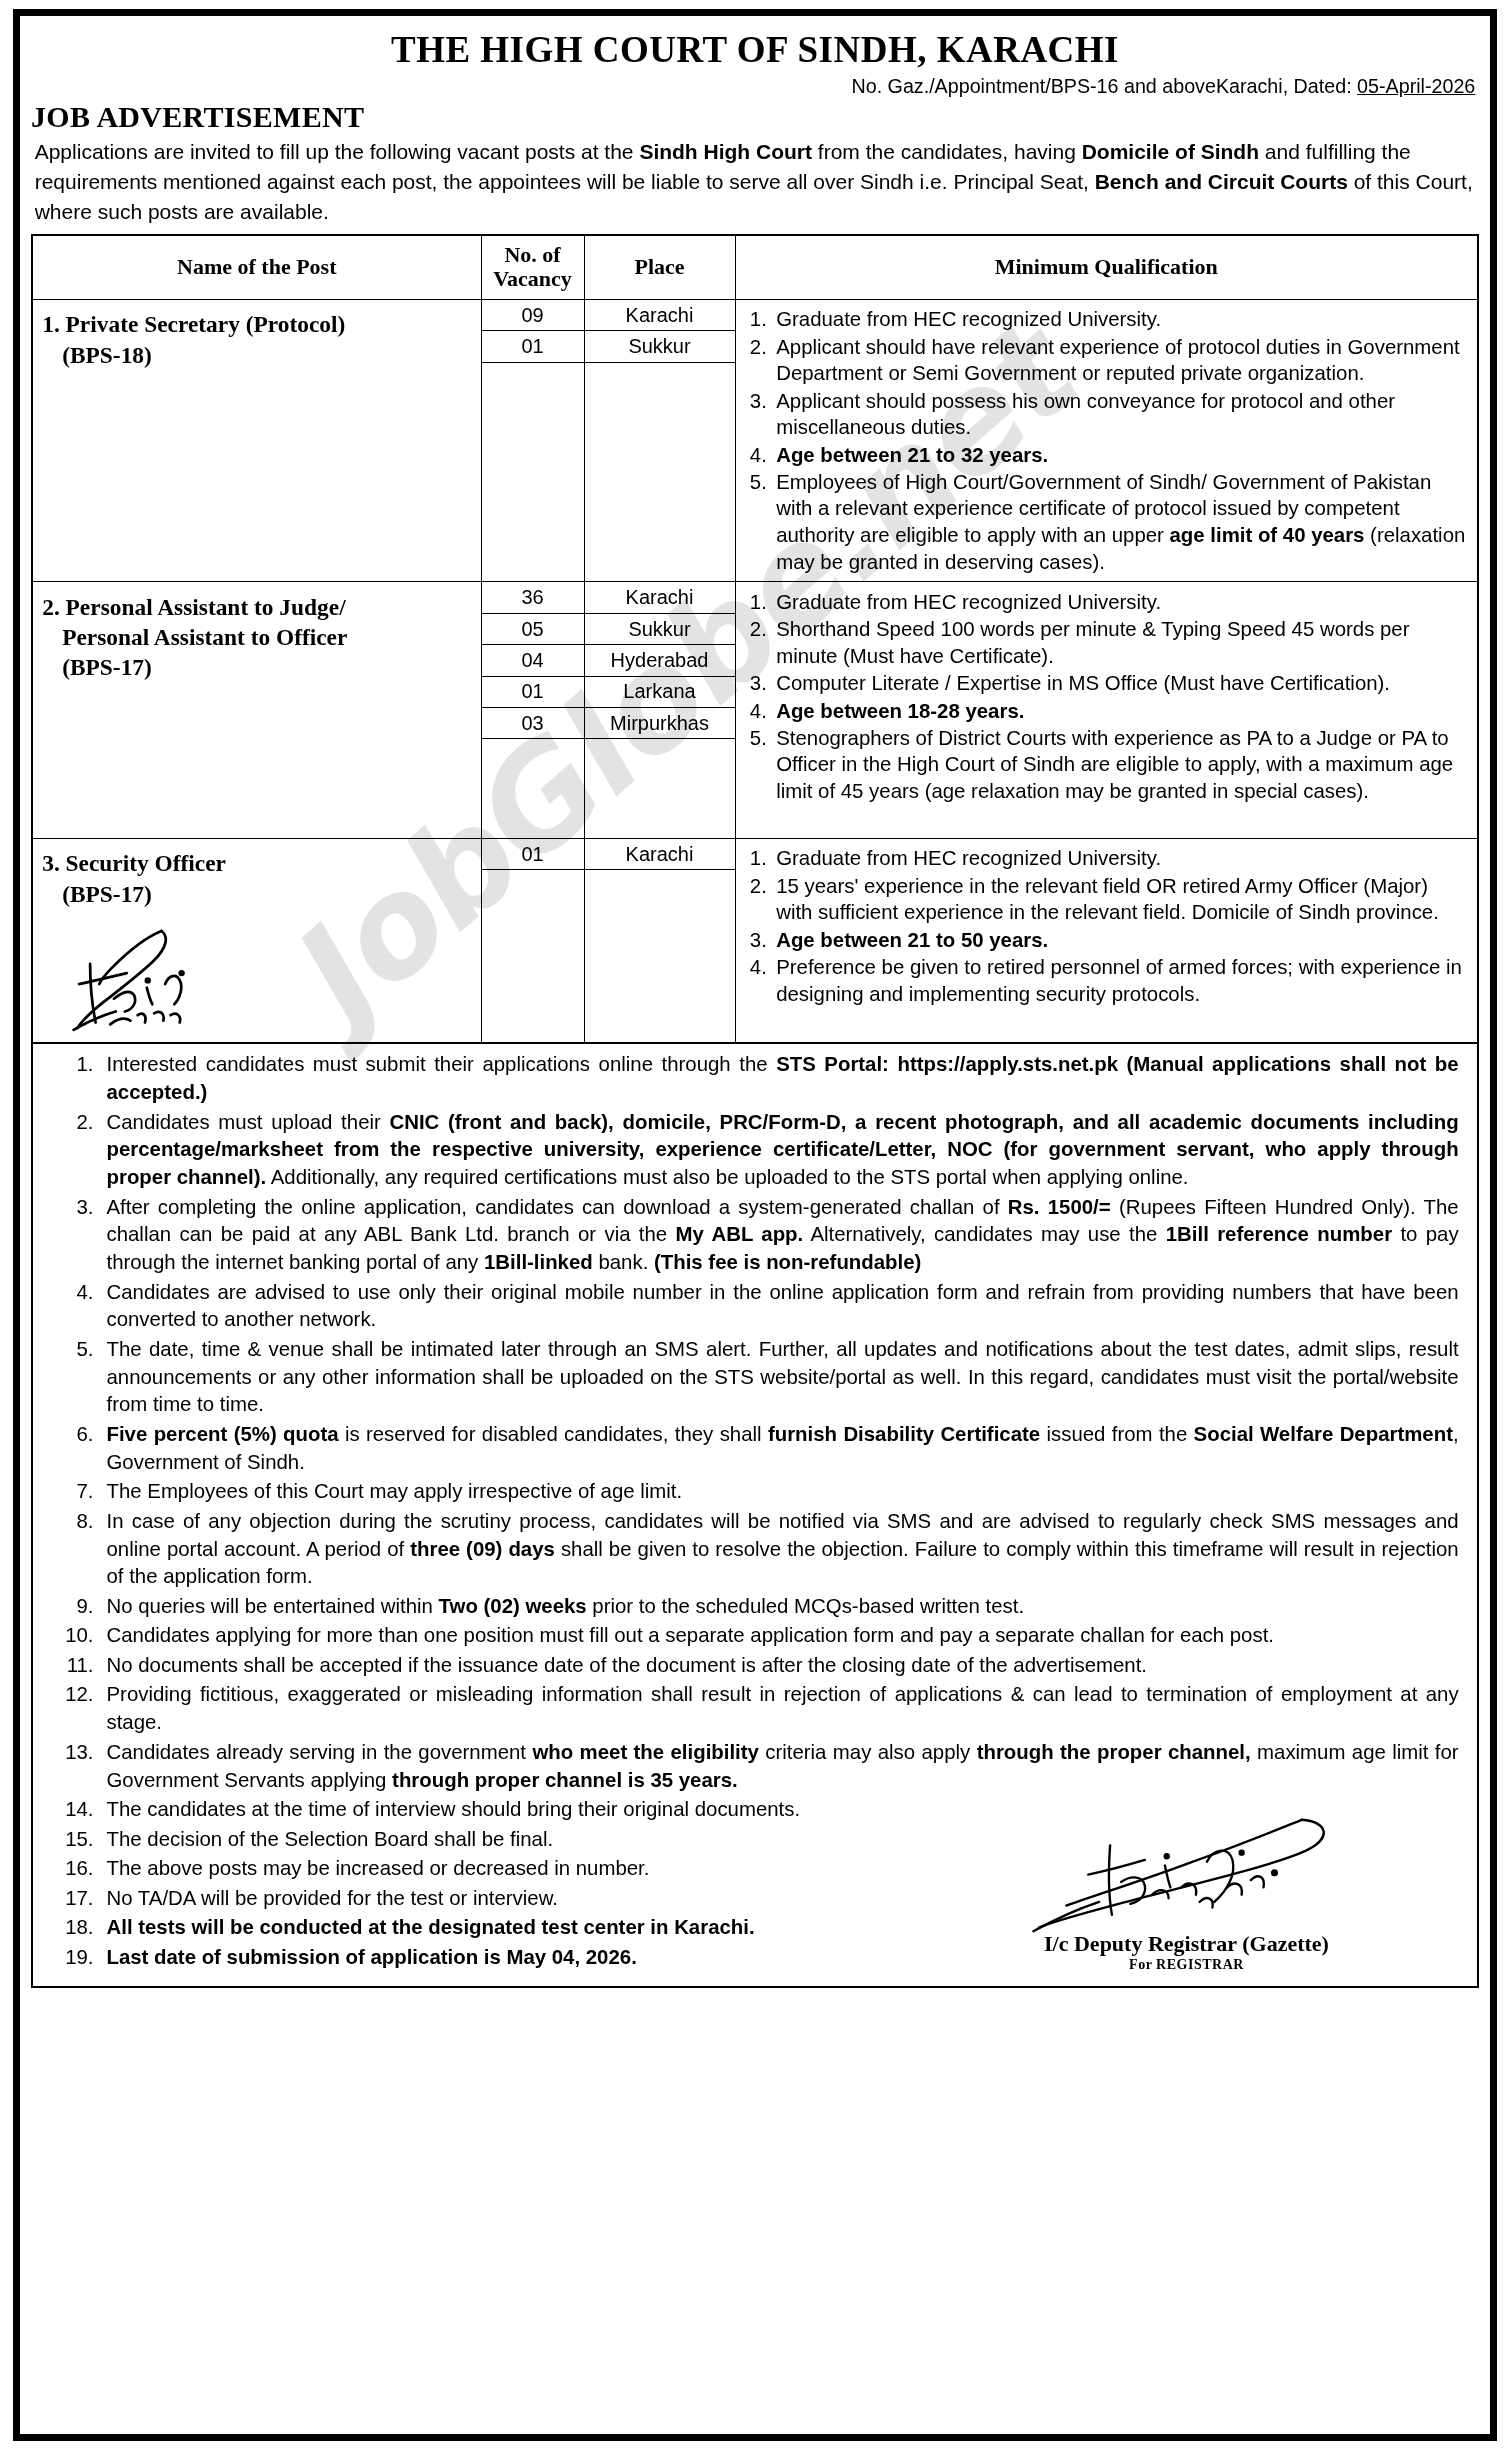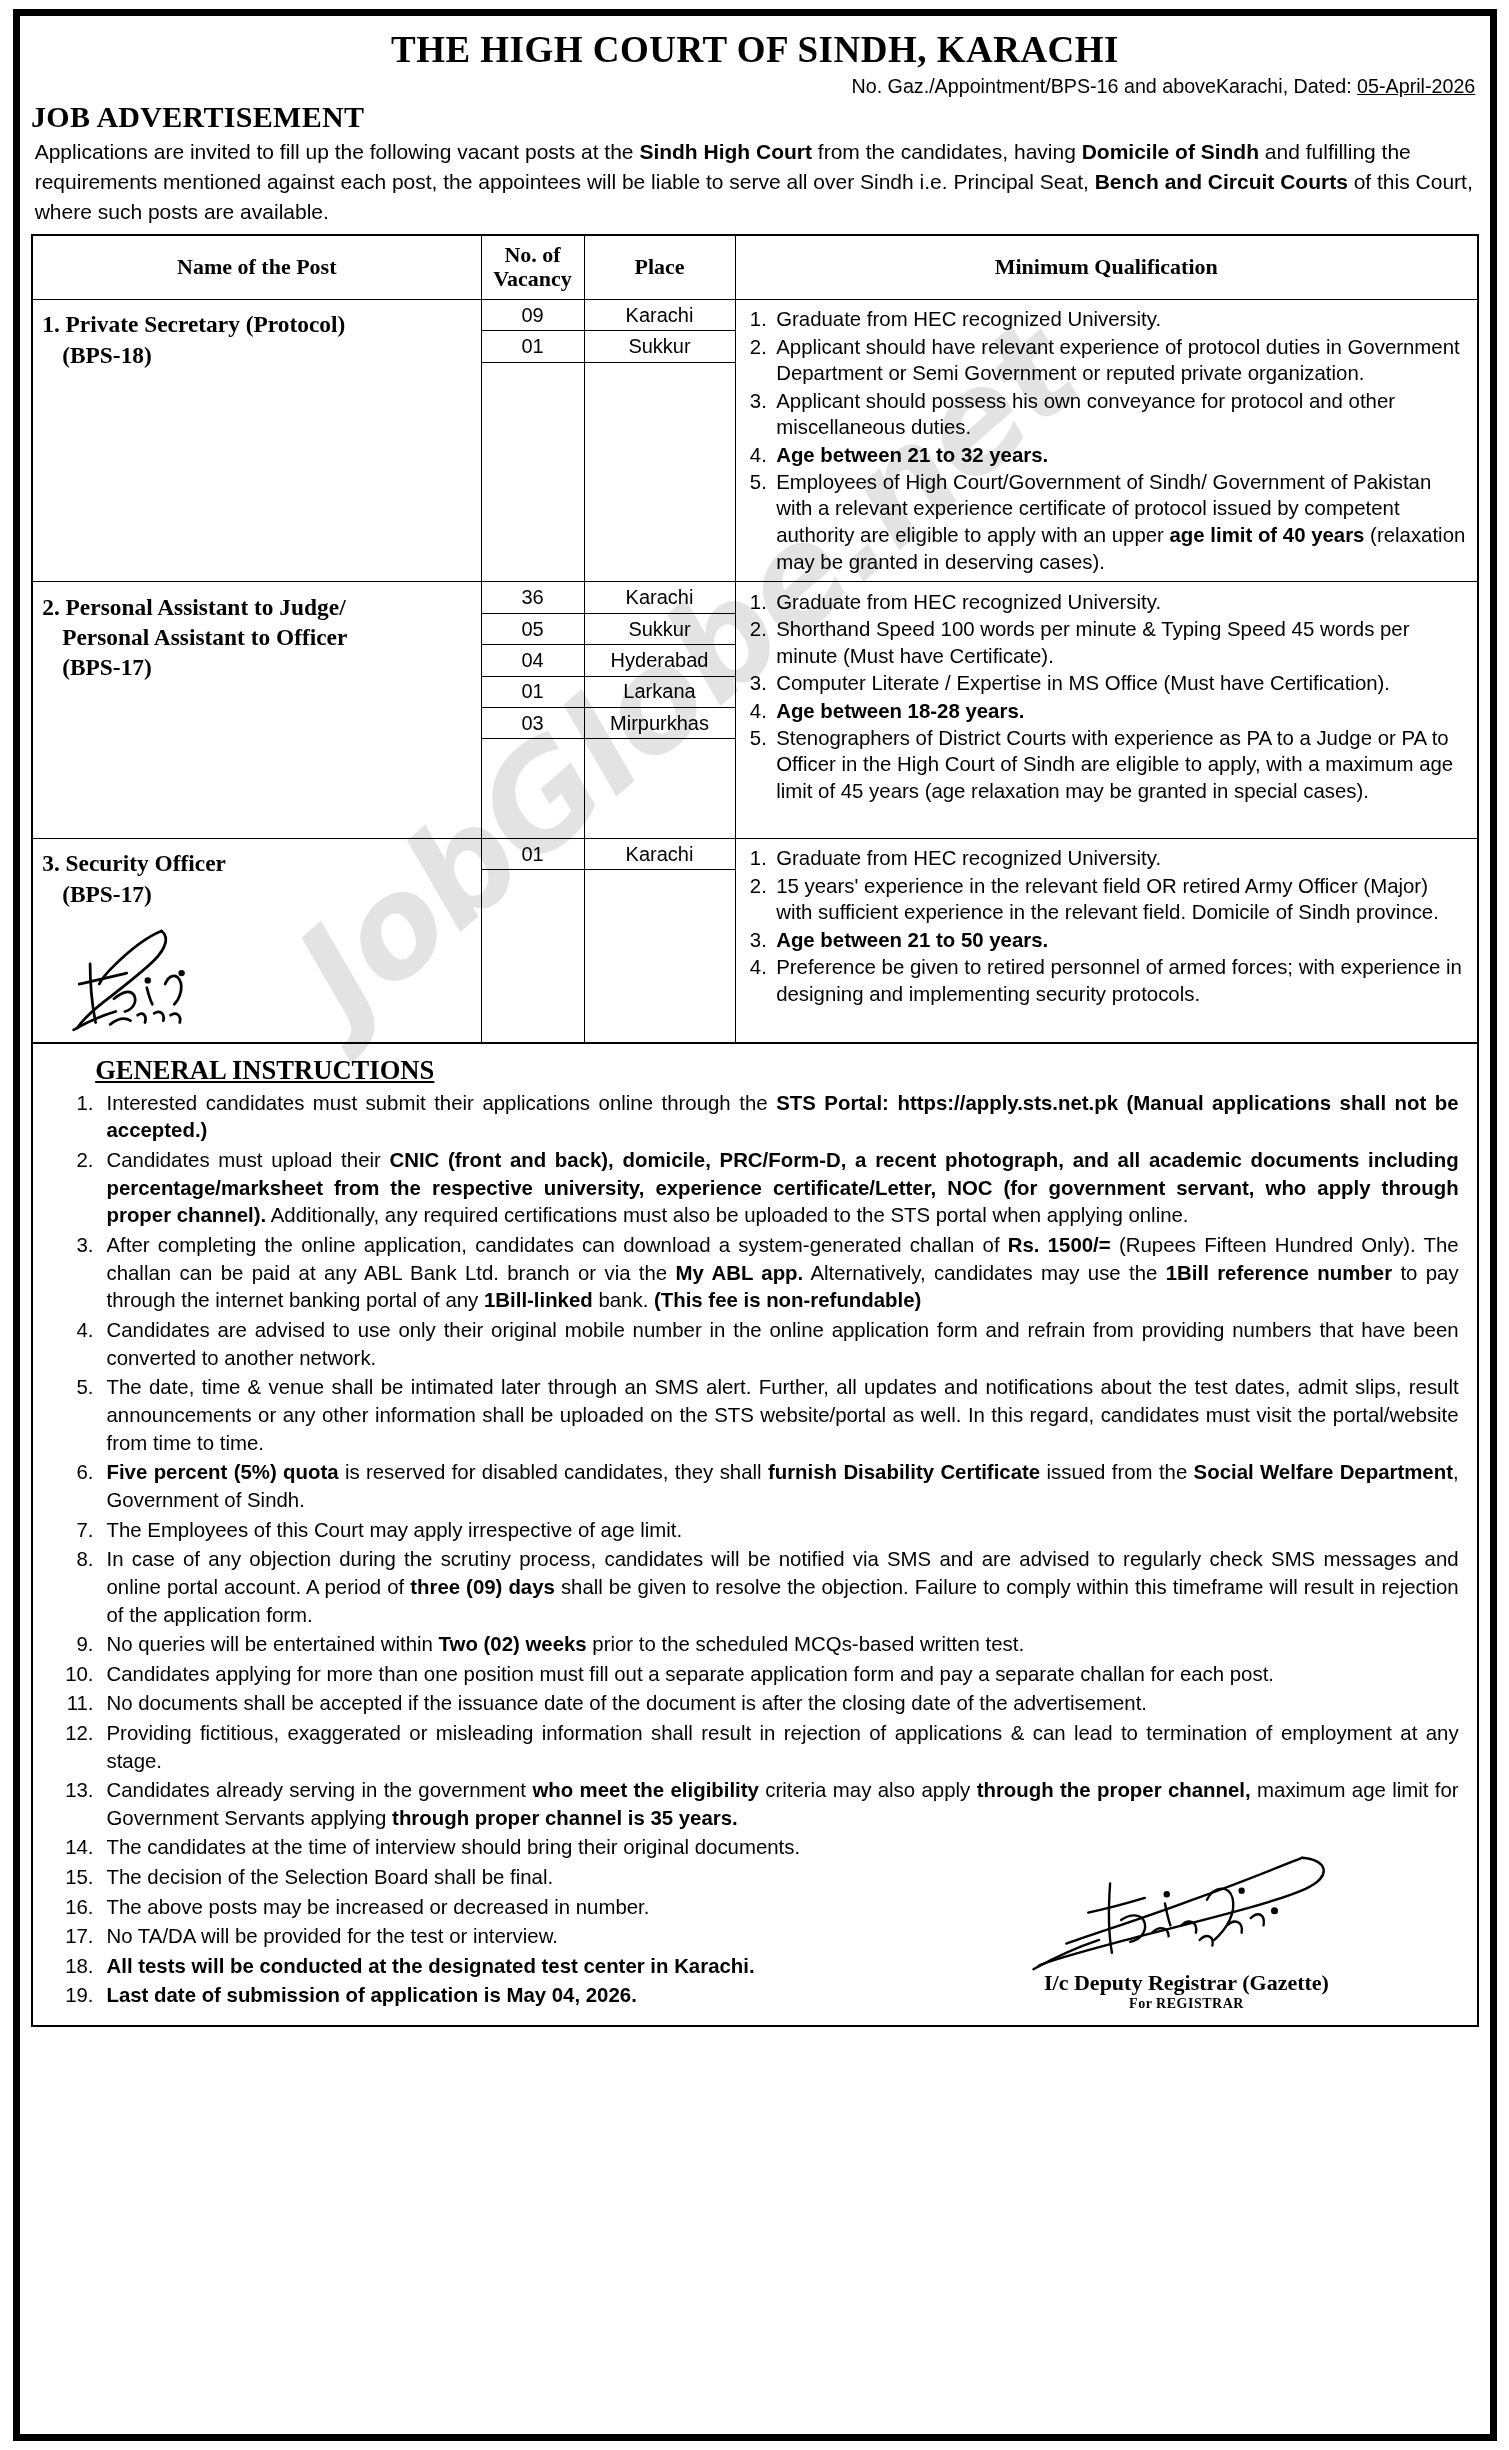--- a/index.html
+++ b/index.html
@@ -416,21 +416,20 @@
                 <li><b>Age between 21 to 50 years.</b></li>
                 <li>Preference be given to retired personnel of armed forces; with experience in designing and implementing security protocols.</li>
               </ol>
           </td>
         </tr>
 
       </tbody>
     </table>
 
     <div class="gi-box">
-      <div class="gi-title">GENERAL INSTRUCTIONS</div>
       <ol class="gi">
           <li>Interested candidates must submit their applications online through the <b>STS Portal: https://apply.sts.net.pk (Manual applications shall not be accepted.)</b></li>
           <li>Candidates must upload their <b>CNIC (front and back), domicile, PRC/Form-D, a recent photograph, and all academic documents including percentage/marksheet from the respective university, experience certificate/Letter, NOC (for government servant, who apply through proper channel).</b> Additionally, any required certifications must also be uploaded to the STS portal when applying online.</li>
           <li>After completing the online application, candidates can download a system-generated challan of <b>Rs. 1500/=</b> (Rupees Fifteen Hundred Only). The challan can be paid at any ABL Bank Ltd. branch or via the <b>My ABL app.</b> Alternatively, candidates may use the <b>1Bill reference number</b> to pay through the internet banking portal of any <b>1Bill-linked</b> bank. <b>(This fee is non-refundable)</b></li>
           <li>Candidates are advised to use only their original mobile number in the online application form and refrain from providing numbers that have been converted to another network.</li>
           <li>The date, time &amp; venue shall be intimated later through an SMS alert. Further, all updates and notifications about the test dates, admit slips, result announcements or any other information shall be uploaded on the STS website/portal as well. In this regard, candidates must visit the portal/website from time to time.</li>
           <li><b>Five percent (5%) quota</b> is reserved for disabled candidates, they shall <b>furnish Disability Certificate</b> issued from the <b>Social Welfare Department</b>, Government of Sindh.</li>
           <li>The Employees of this Court may apply irrespective of age limit.</li>
           <li>In case of any objection during the scrutiny process, candidates will be notified via SMS and are advised to regularly check SMS messages and online portal account. A period of <b>three (09) days</b> shall be given to resolve the objection. Failure to comply within this timeframe will result in rejection of the application form.</li>
           <li>No queries will be entertained within <b>Two (02) weeks</b> prior to the scheduled MCQs-based written test.</li>

